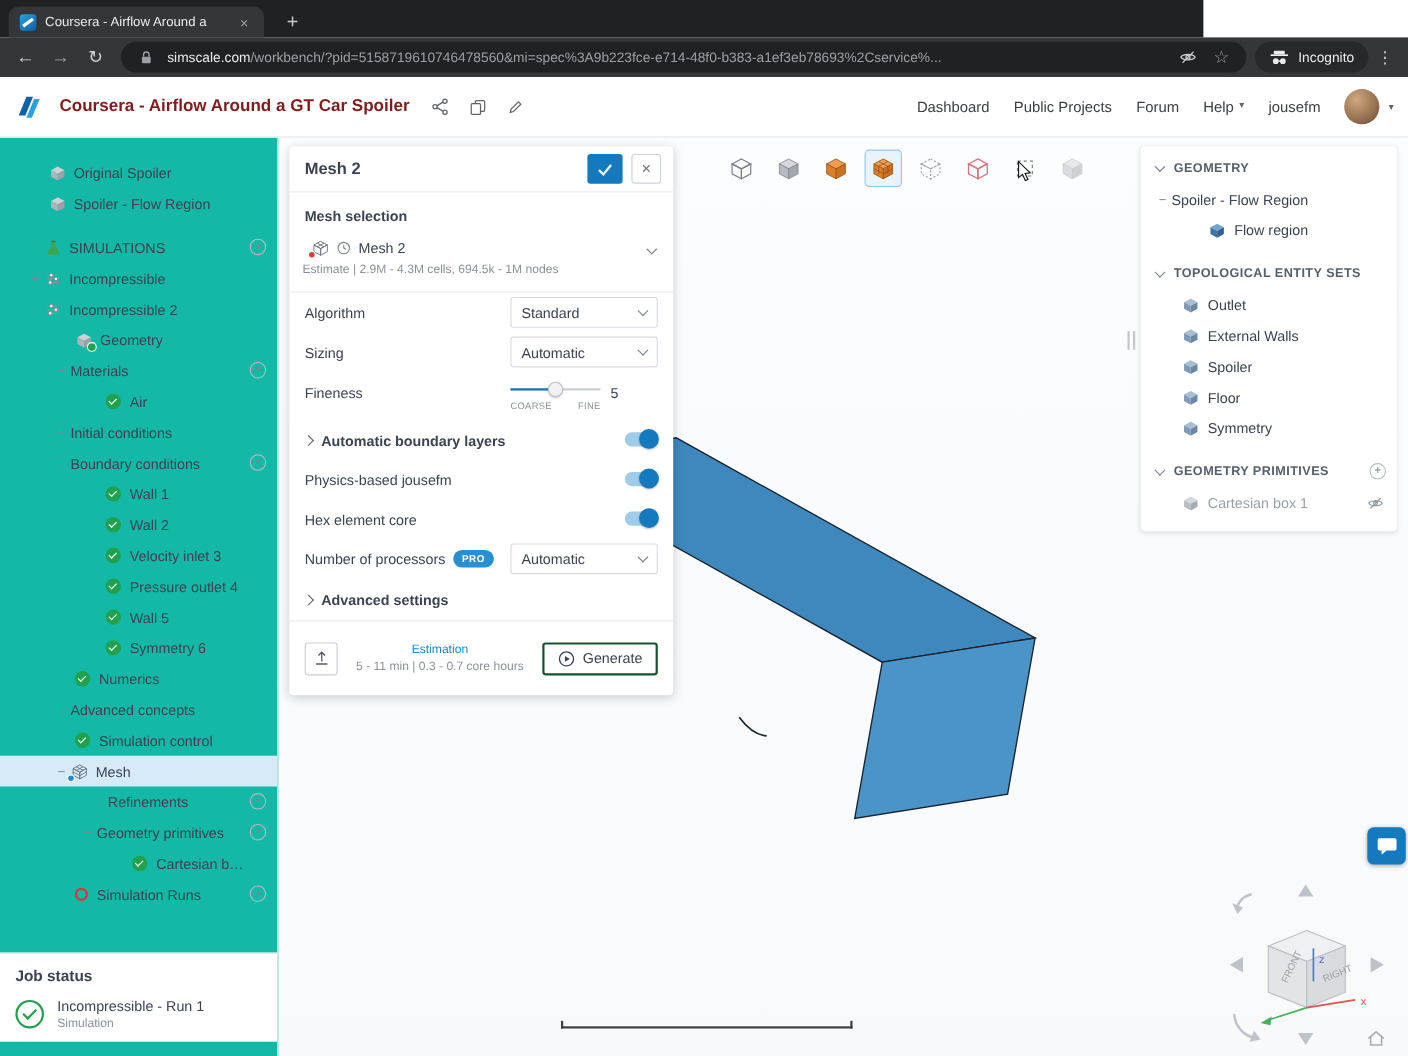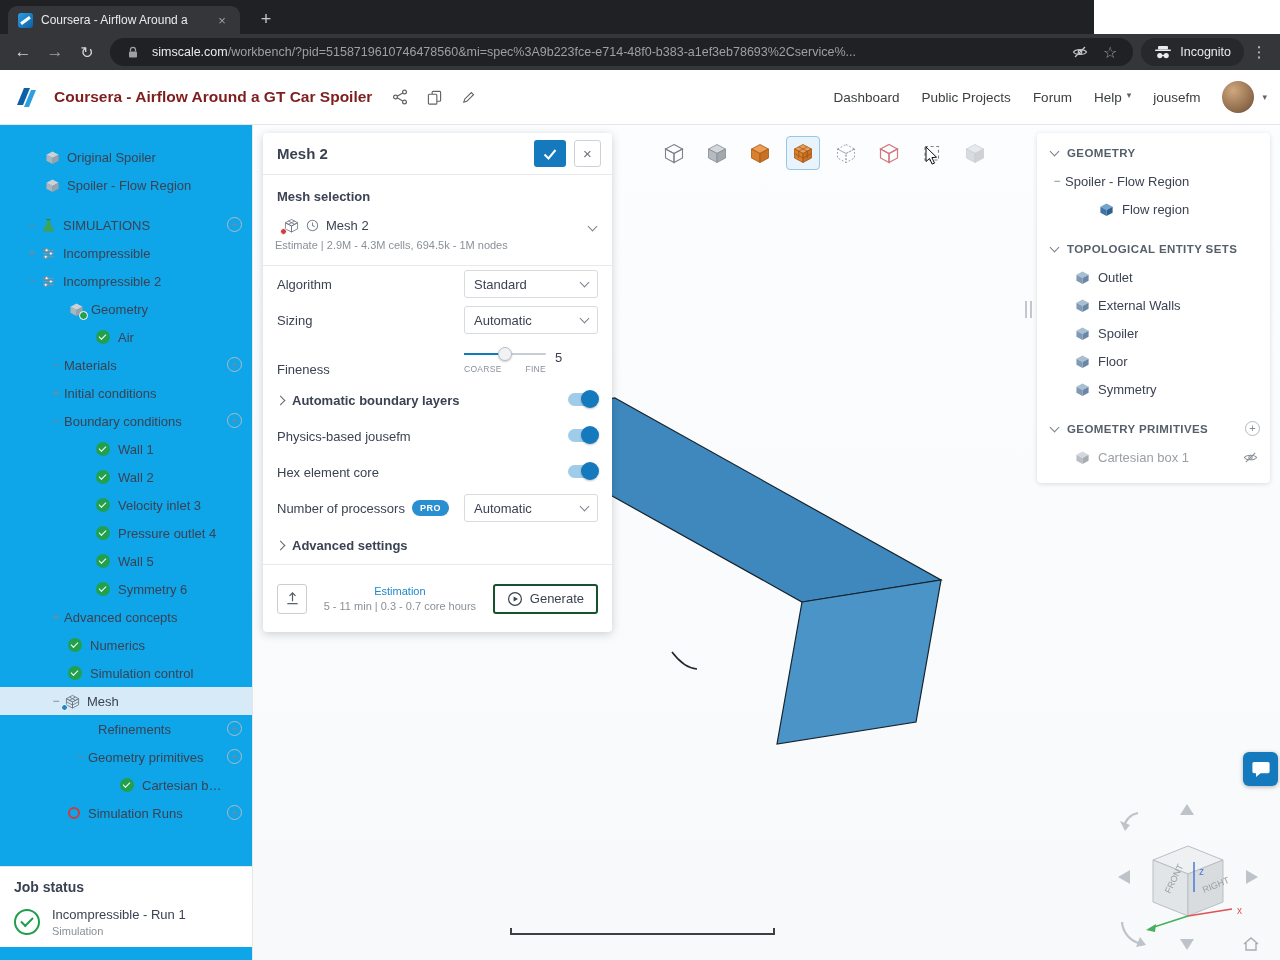--- a/index.html
+++ b/index.html
@@ -37,21 +37,21 @@
   .proj-title{font-size:15.5px;font-weight:700;color:#7f1d1d;white-space:nowrap;margin:0 6px 0 4px}
   .hico{width:24px;height:24px;display:flex;align-items:center;justify-content:center;border-radius:3px}
   .appbar-right{margin-left:auto;display:flex;align-items:center;gap:22px;font-size:13.5px;color:#3c4043;white-space:nowrap}
   .help{display:flex;align-items:flex-start;gap:5px}
   .caret{font-size:9px;color:#5f6368}
   .caret::after{content:"\25BE"}
   .avatar{width:32px;height:32px;border-radius:50%;background:radial-gradient(circle at 35% 30%,#cfa87e,#8a6748 70%,#55402c);flex:none}
   .user-cluster{display:flex;align-items:center;gap:8px}
 
   
-  .sidebar{position:absolute;left:0;top:125px;width:253px;height:835px;background:#0ea5e9;border-right:1px solid #e4e6e9;z-index:4}
+  .sidebar{position:absolute;left:0;top:125px;width:253px;height:835px;background:#14b8a6;border-right:1px solid #e4e6e9;z-index:4}
   .tree{padding-top:18px}
   .trow{position:relative;height:28px;display:flex;align-items:center;font-size:13px;color:#3b4252;padding-right:28px;cursor:default}
   .trow.sel{background:#d6eaf8}
   .trow.mt{margin-top:12px}
   .tlabel{white-space:nowrap;overflow:hidden;text-overflow:ellipsis}
   .exp{width:16px;flex:none;text-align:center;color:#7f8791;font-size:12px;line-height:12px}
   .exp.plus::after{content:"+"}
   .exp.minus::after{content:"\2212"}
   .ticon{width:16px;height:16px;flex:none;margin-right:7px;display:flex;align-items:center;justify-content:center;position:relative}
   .ck{width:14px;height:14px;border-radius:50%;background:#21a14e;position:relative;flex:none;margin-right:8px}
@@ -287,29 +287,29 @@
         <span class="ticon">
             <svg width="15" height="15" viewBox="0 0 16 16">
               <polygon points="8,1.5 14.5,5 8,8.5 1.5,5" fill="#ccd1d6"></polygon>
               <polygon points="1.5,5 8,8.5 8,15 1.5,11.5" fill="#aeb4bb"></polygon>
               <polygon points="14.5,5 8,8.5 8,15 14.5,11.5" fill="#9aa1a8"></polygon>
             </svg>
             <i class="ck-mini"></i>
           </span>
         <span class="tlabel">Geometry</span>
       </div>
-      <div class="trow pl96">
-        <span class="ck"></span>
-        <span class="tlabel">Air</span>
-      </div>
       <div class="trow pl48">
         <span class="exp minus"></span>
         <span class="tlabel">Materials</span>
         <span class="addbtn"></span>
       </div>
+      <div class="trow pl96">
+        <span class="ck"></span>
+        <span class="tlabel">Air</span>
+      </div>
       <div class="trow pl48">
         <span class="exp plus"></span>
         <span class="tlabel">Initial conditions</span>
       </div>
       <div class="trow pl48">
         <span class="exp minus"></span>
         <span class="tlabel">Boundary conditions</span>
         <span class="addbtn"></span>
       </div>
       <div class="trow pl96">
@@ -329,27 +329,27 @@
         <span class="tlabel">Pressure outlet 4</span>
       </div>
       <div class="trow pl96">
         <span class="ck"></span>
         <span class="tlabel">Wall 5</span>
       </div>
       <div class="trow pl96">
         <span class="ck"></span>
         <span class="tlabel">Symmetry 6</span>
       </div>
+      <div class="trow pl68">
+        <span class="ck"></span>
+        <span class="tlabel">Numerics</span>
+      </div>
       <div class="trow pl48">
         <span class="exp plus"></span>
         <span class="tlabel">Advanced concepts</span>
-      </div>
-      <div class="trow pl68">
-        <span class="ck"></span>
-        <span class="tlabel">Numerics</span>
       </div>
       <div class="trow pl68">
         <span class="ck"></span>
         <span class="tlabel">Simulation control</span>
       </div>
       <div class="trow pl48 sel">
         <span class="exp minus"></span>
         <span class="ticon">
             <svg width="15" height="15" viewBox="0 0 16 16">
               <g fill="none" stroke="#6e7681" stroke-width=".9">
@@ -541,21 +541,21 @@
 
     <div class="mp-row">
       <span class="mp-label">Sizing</span>
       <div class="mp-select">
         <span>Automatic</span>
           <span class="cdown"></span>
       </div>
     </div>
 
     <div class="mp-row fineness">
-      <span class="mp-label" style="align-self:flex-start;margin-top:24px">Fineness</span>
+      <span class="mp-label" style="align-self:flex-start;margin-top:12px">Fineness</span>
       <div class="slider-wrap">
         <div class="slider-track">
             <div class="slider-fill"></div>
             <div class="slider-knob"></div>
           </div>
         <div class="slider-labels">
           <span>COARSE</span>
           <span>FINE</span>
         </div>
       </div>

